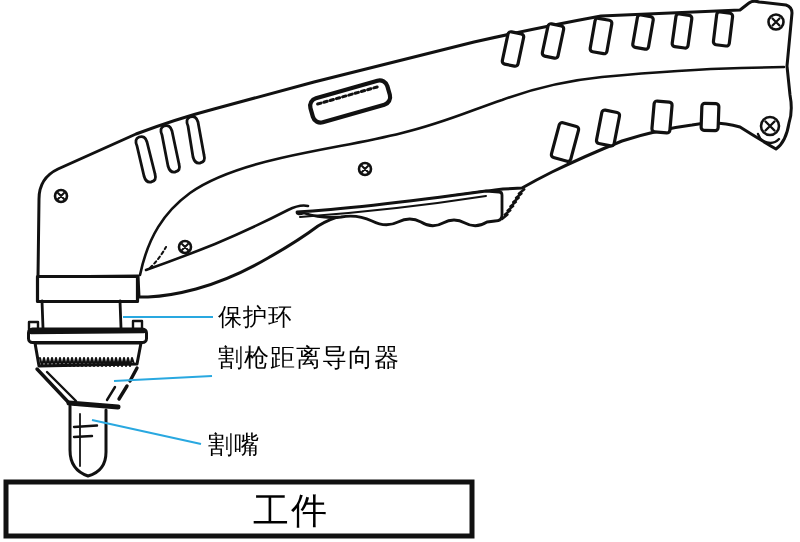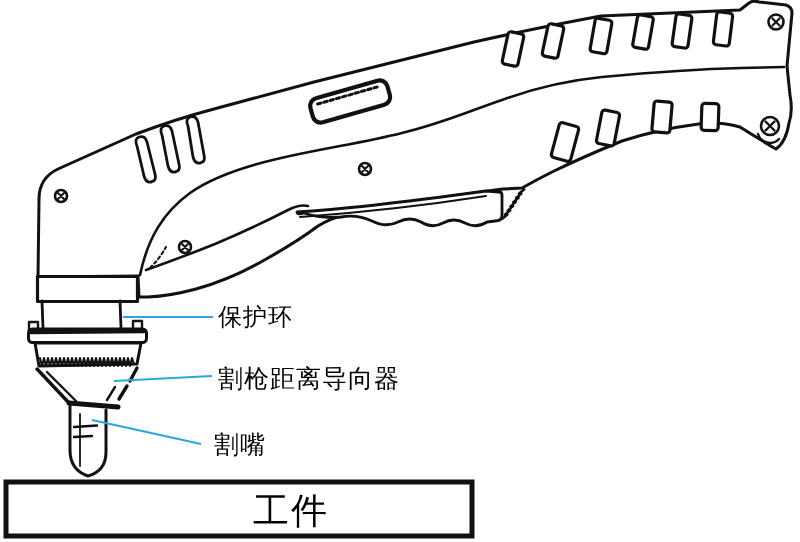--- a/index.html
+++ b/index.html
@@ -14,22 +14,22 @@
   .callout{
     position:absolute;
     color:#000000;
     font-size:25px;
     letter-spacing:1px;
     line-height:1.15;
     white-space:nowrap;
     font-family:"Liberation Serif","DejaVu Serif","DejaVu Sans",serif;
   }
   .callout.ring{left:218px;top:304px;font-size:24px;}
-  .callout.guide{left:218px;top:365px;}
-  .callout.nozzle{left:214px;top:431px;}
+  .callout.guide{left:218px;top:344px;}
+  .callout.nozzle{left:208px;top:431px;}
   .callout.workpiece{left:253px;top:491px;font-size:36px;letter-spacing:2px;}
 </style>
 </head>
 <body>
 
 <div class="stage">
 
   <svg width="800" height="542" viewBox="0 0 800 542">
     <g fill="none" stroke="#111111" stroke-width="3" stroke-linecap="round" stroke-linejoin="round">
 

